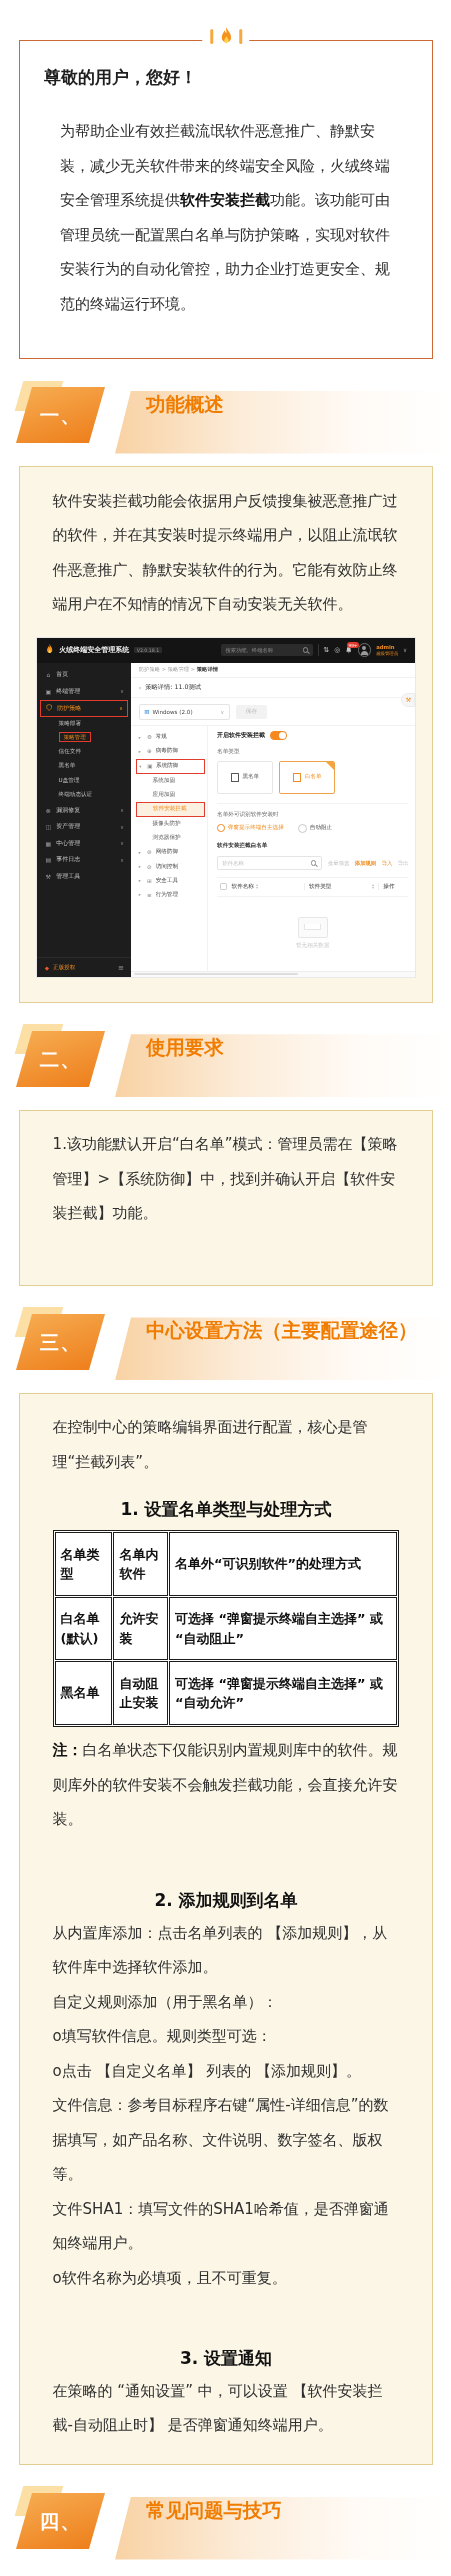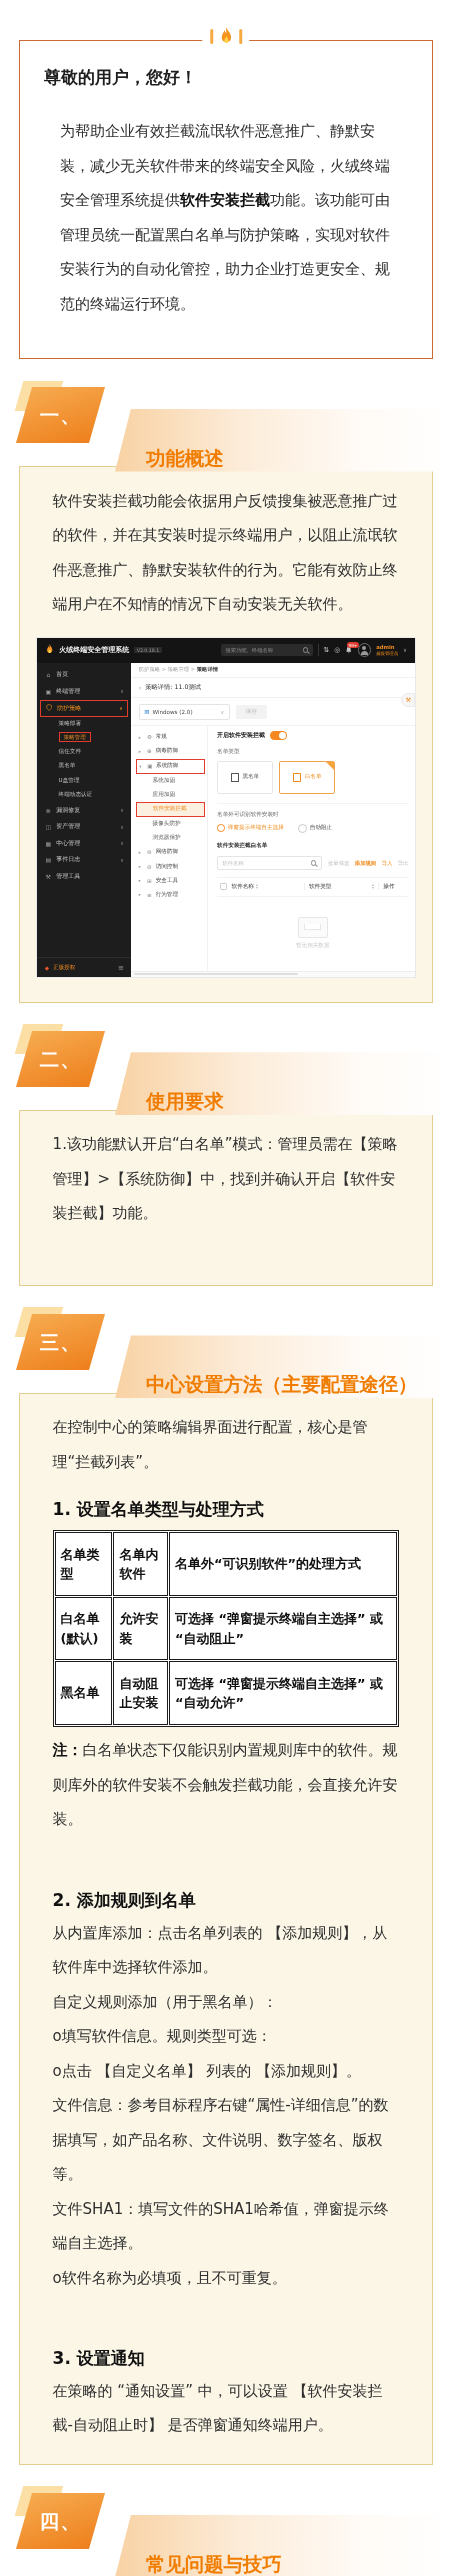--- a/index.html
+++ b/index.html
@@ -14,28 +14,28 @@
 
   .greet{font-size:17px;font-weight:bold;color:#1f1f1f;margin:10px 0 25px;}
   .para{font-size:15px;line-height:2.3;color:#2f2f2f;margin:16px;}
   .para b{color:#111;}
 
   
   .sec{position:relative;height:63px;margin:25px 0 19px;}
   .sec .wedge{position:absolute;left:0;top:-3.8px;width:40px;height:30px;background:#fbdfa5;transform:skewX(-16deg);}
   .sec .numblk{position:absolute;left:5px;top:2.5px;width:73px;height:56px;background:linear-gradient(160deg,#f6ab50,#ee7f1c);transform:skewX(-16deg);display:flex;align-items:center;justify-content:center;}
   .sec .numblk b{transform:skewX(16deg);color:#fff;font-size:19.4px;letter-spacing:1.3px;}
-  .sec .strip{position:absolute;left:82px;right:-19px;top:6.3px;height:63px;background:linear-gradient(90deg,#f8cf9e,#fcecd9 40%,#fffaf5 72%,#fff);clip-path:polygon(30px 0,100% 0,100% 100%,14px 100%);display:flex;align-items:flex-end;padding-left:45px;box-sizing:border-box;margin-top:18px;}
+  .sec .strip{position:absolute;left:82px;right:-19px;top:6.3px;height:63px;background:linear-gradient(90deg,#f8cf9e,#fcecd9 40%,#fffaf5 72%,#fff);clip-path:polygon(30px 0,100% 0,100% 100%,14px 100%);display:flex;align-items:flex-start;padding-left:45px;box-sizing:border-box;}
   .sec .strip b{color:#f07c00;font-size:19.4px;}
 
   
   .cream{background:#fbf6e6;border:0.6px solid #e3cd90;padding:16.3px 16.3px 21.3px;}
   .cream .para{margin:0 16.3px;}
   .cream .gap{height:33px;}
-  .subh{font-size:17px;font-weight:bold;color:#111;margin:19px 16.3px 3.8px;}
+  .subh{font-size:17px;font-weight:bold;color:#111;margin:19px 16.3px 3.8px;text-align:center;}
 
   
   .rtable{border-collapse:separate;border-spacing:1.9px;border:1.3px solid #1c1c1c;background:#fff;margin:8.8px 16.3px 6.3px;width:calc(100% - 33px);}
   .rtable td{border:1.3px solid #1c1c1c;font-size:13px;font-weight:bold;color:#111;padding:11.3px 5px;line-height:1.5;}
   .rtable td.c1{width:17%;}
   .rtable td.c2{width:16%;margin-left:34px;}
 
   
   .shot{margin:15px 0 2.5px;background:#ec4899;border:0.6px solid #e9e9e9;position:relative;font-size:6.3px;color:#333;}
   .topbar{height:25px;background:#141414;display:flex;align-items:center;padding:0 7.5px;gap:5px;}
@@ -430,21 +430,21 @@
     </tbody>
       </table>
     <p class="para"><b>注：</b><span>白名单状态下仅能识别内置规则库中的软件。规则库外的软件安装不会触发拦截功能，会直接允许安装。</span></p>
     <div class="gap"></div>
     <div class="subh">2. 添加规则到名单</div>
     <p class="para">从内置库添加：点击名单列表的 【添加规则】，从软件库中选择软件添加。</p>
     <p class="para">自定义规则添加（用于黑名单）：</p>
     <p class="para">o填写软件信息。规则类型可选：</p>
     <p class="para">o点击 【自定义名单】 列表的 【添加规则】。</p>
     <p class="para">文件信息：参考目标程序右键“属性-详细信息”的数据填写，如产品名称、文件说明、数字签名、版权等。</p>
-    <p class="para">文件SHA1：填写文件的SHA1哈希值，弹窗提示终端自主选择。</p>
+    <p class="para">文件SHA1：填写文件的SHA1哈希值，是否弹窗通知终端用户。</p>
     <p class="para">o软件名称为必填项，且不可重复。</p>
     <div class="gap"></div>
     <div class="subh">3. 设置通知</div>
     <p class="para">在策略的 “通知设置” 中，可以设置 【软件安装拦截-自动阻止时】 是否弹窗通知终端用户。</p>
   </div>
 
   <div class="sec">
     <span class="wedge"></span>
     <span class="numblk">
         <b>四、</b>

